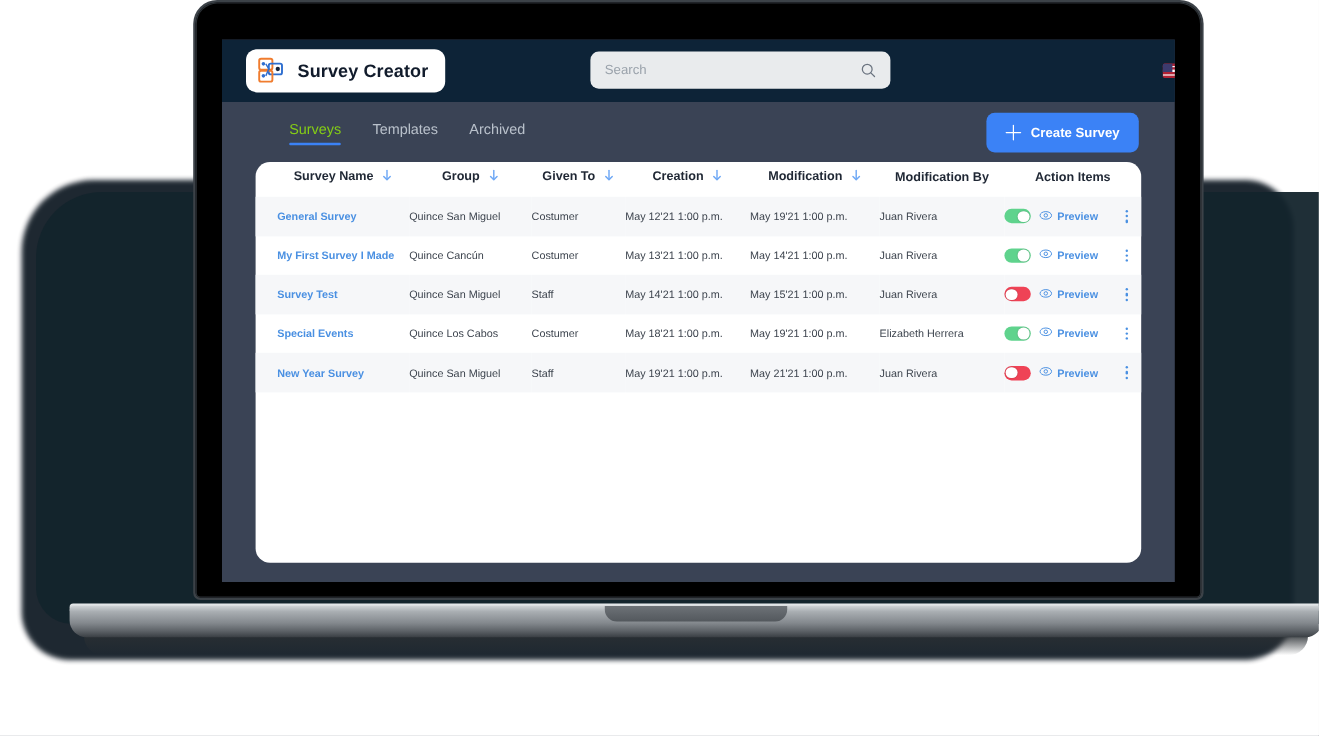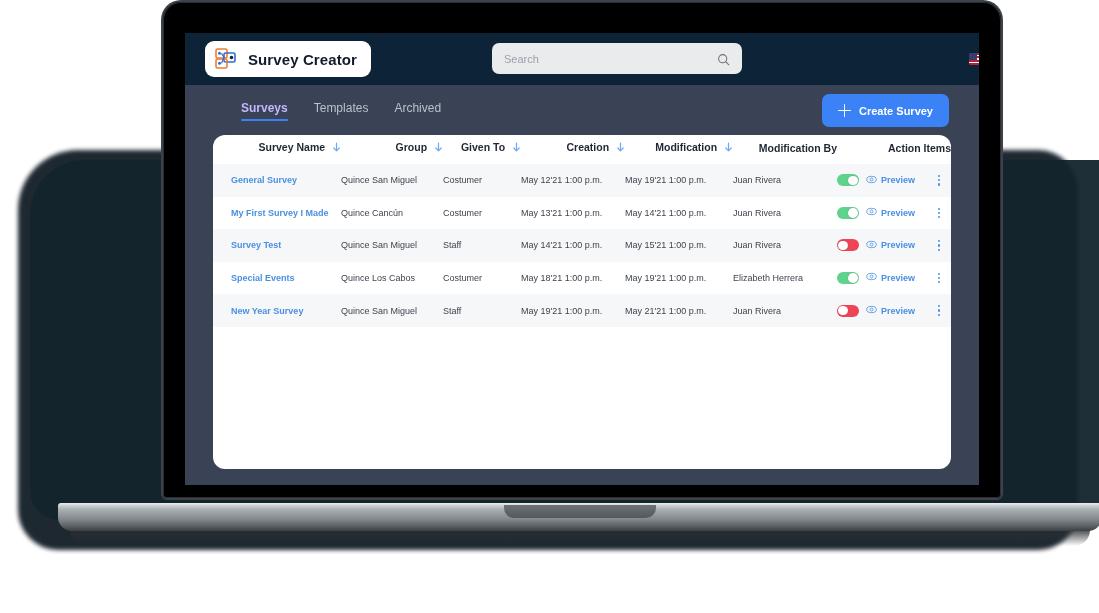--- a/index.html
+++ b/index.html
@@ -97,21 +97,21 @@
     background: radial-gradient(circle at 50% 32%, #d8b48e 0 18%, #6d4b32 19% 40%, #2f2a28 41% 100%);
     box-shadow: inset 0 -3px 5px rgba(0,0,0,.5);
   }
   .logout { width:15px; height:15px; cursor:pointer; }
 
   .navrow {
     position:absolute; left:0; top:52px; width:794px; height:54px;
   }
   .tabs { position:absolute; left:56px; top:16px; display:flex; gap:26px; align-items:flex-start; }
   .tab { font-size:12px; color:#b9c1cb; cursor:pointer; padding-bottom:6px; position:relative; }
-  .tab.active { color:#c4b5fd; font-weight:bold; }
+  .tab.active { color:#84cc16; font-weight:normal; }
   .tab.active::after {
     content:""; position:absolute; left:0; right:0; bottom:0; height:2.5px;
     background:#3b82f6; border-radius:2px;
   }
   .create-btn {
     position:absolute; right:30px; top:9px; height:33px;
     background:#3b82f6; color:#fff; border:0; border-radius:7px;
     display:flex; align-items:center; gap:8px; padding:0 16px;
     font-family:"Liberation Sans", sans-serif; font-size:11px; font-weight:bold;
     cursor:pointer;
@@ -126,21 +126,21 @@
   .card {
     position:absolute; left:28px; top:102px; width:738px; height:334px;
     background:#fff; border-radius:12px;
   }
   .card-title {
     text-align:center; font-size:15px; color:#3f4550; padding-top:18px; padding-bottom:14px;
   }
 
   table { width:100%; border-collapse:collapse; table-layout:fixed; }
   th {
-    text-align:right; font-size:10.5px; font-weight:bold; color:#1f2734;
+    text-align:center; font-size:10.5px; font-weight:bold; color:#1f2734;
     padding:6px 0 10px 0; white-space:nowrap;margin-top:16px;
   }
   th .sort { display:inline-block; margin-left:4px; vertical-align:-1px; }
   td {
     font-size:9px; color:#3d444e; padding:9px 0; white-space:nowrap;
     vertical-align:middle;
   }
   tbody tr:nth-child(odd) td { background:#f6f7f9; }
   td.name a { color:#4a90e2; font-weight:bold; font-size:9px; text-decoration:none; cursor:pointer; }
   td:first-child, th:first-child { padding-left:18px; }

